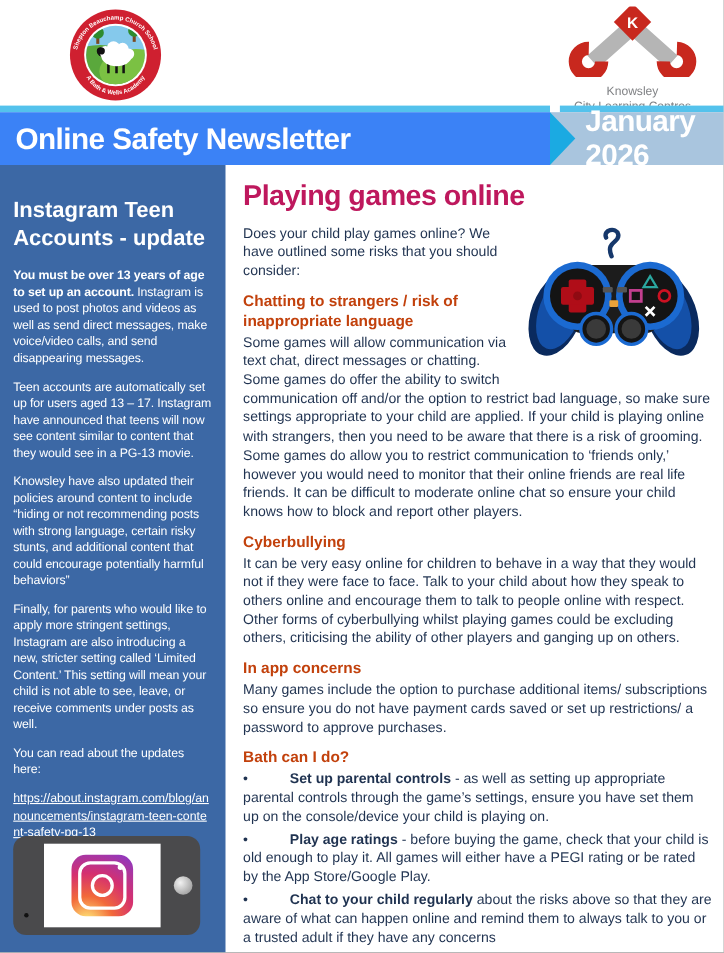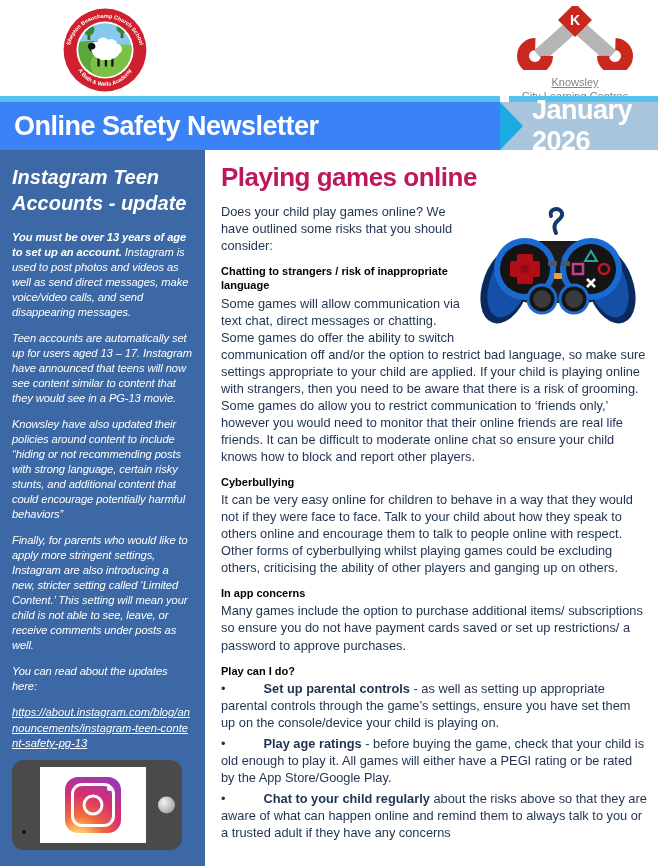--- a/index.html
+++ b/index.html
@@ -7,21 +7,21 @@
   body { display:flex; justify-content:center; }
   .page {
     width:658px; height:866px; background:#ffffff; position:relative;
     font-family:"Liberation Sans", sans-serif; overflow:hidden;
   }
 
   
   .logo-row { height:96px; position:relative; }
   .school-logo { position:absolute; left:52px; top:4px; }
   .clc-logo { position:absolute; left:500px; top:6px; width:150px; text-align:center; }
-  .clc-text { color:#808285; font-size:11px; line-height:1.25; margin-top:2px;text-decoration:underline; }
+  .clc-text { color:#808285; font-size:11px; line-height:1.25; margin-top:2px; }
 
   
   .banner { position:relative; height:54px; }
   .banner-strip { display:flex; height:6px; }
   .banner-strip .s-left { width:500px; background:#54c2ec; }
   .banner-strip .s-gap { width:9px; background:#ffffff; }
   .banner-strip .s-right { flex:1; background:#54c2ec; }
   .banner-bar { display:flex; height:48px; }
   .banner-left {
     width:500px; background:#3b82f6; color:#fff; font-weight:bold; font-size:27px;
@@ -35,22 +35,22 @@
   }
   .banner-right {
     flex:1; background:#a9c5de; color:#fff; font-weight:bold; font-size:27px;
     display:flex; align-items:center; padding-left:32px; letter-spacing:-0.5px;
   }
 
   
   .content { display:flex; height:716px; }
 
   .sidebar {
-    width:205px; background:#3c68a5; color:#ffffff; padding:14px 12px;
-    position:relative; overflow:hidden; flex-shrink:0;font-style:italic;
+    width:205px; background:#3c68a5; color:#ffffff; padding:28px 12px;
+    position:relative; overflow:hidden; flex-shrink:0;
   }
   .sidebar h2 { font-size:20px; line-height:1.3; font-weight:bold; margin-bottom:14px; }
   .sidebar p { font-size:11.2px; line-height:1.34; letter-spacing:-0.1px; margin-bottom:11px; }
   .sidebar .lead { font-weight:bold; }
   .sidebar a.side-link {
     color:#ffffff; font-size:11.2px; line-height:1.4; text-decoration:underline;
     word-break:break-all; display:block;
   }
 
   
@@ -73,21 +73,21 @@
     background:radial-gradient(circle at 25% 110%, #fdda71 6%, #f2693a 32%, #d5306f 60%, #9438ba 92%);
   }
   .ig-frame { position:absolute; left:6px; right:6px; top:6px; bottom:6px; border:3.5px solid #fff; border-radius:11px; }
   .ig-lens { position:absolute; left:50%; top:50%; transform:translate(-50%,-50%); width:21px; height:21px; border:3.5px solid #fff; border-radius:50%; }
   .ig-dot { position:absolute; right:9px; top:9px; width:5px; height:5px; background:#fff; border-radius:50%; }
 
   
   .main { flex:1; padding:12px 10px 0 16px; color:#1f3250; }
   .main h1 { color:#be185d; font-size:26px; font-weight:bold; letter-spacing:-0.5px; margin:0 0 10px 0; }
   .main p.body { font-size:12.8px; line-height:1.33; margin-bottom:8px; }
-  .main h3 { color:#000000; font-size:11px; font-weight:bold; line-height:1.3; margin:10px 0 2px 0; }
+  .main h3 { color:#c2410c; font-size:14px; font-weight:bold; line-height:1.3; margin:10px 0 2px 0; }
   .controller-wrap { float:right; width:180px; height:132px; margin:0 0 4px 6px; }
   .bullet-line { font-size:12.8px; line-height:1.33; margin-bottom:4px; }
   .bullet-dot { display:inline-block; width:38px; }
   .bullet-dot::before { content:""; }
   .b-bold { font-weight:bold; }
 </style>
 </head>
 <body>
 
 <div class="page">
@@ -219,21 +219,21 @@
 
       <h3>Chatting to strangers / risk of inappropriate language</h3>
       <p class="body">Some games will allow communication via text chat, direct messages or chatting. Some games do offer the ability to switch communication off and/or the option to restrict bad language, so make sure settings appropriate to your child are applied. If your child is playing online with strangers, then you need to be aware that there is a risk of grooming. Some games do allow you to restrict communication to ‘friends only,’ however you would need to monitor that their online friends are real life friends. It can be difficult to moderate online chat so ensure your child knows how to block and report other players.</p>
 
       <h3>Cyberbullying</h3>
       <p class="body">It can be very easy online for children to behave in a way that they would not if they were face to face. Talk to your child about how they speak to others online and encourage them to talk to people online with respect. Other forms of cyberbullying whilst playing games could be excluding others, criticising the ability of other players and ganging up on others.</p>
 
       <h3>In app concerns</h3>
       <p class="body">Many games include the option to purchase additional items/ subscriptions so ensure you do not have payment cards saved or set up restrictions/ a password to approve purchases.</p>
 
-      <h3>Play can I do?</h3>
+      <h3>Bath can I do?</h3>
 
       <p class="bullet-line"><span>•</span><span class="bullet-dot"></span><span class="b-bold">Set up parental controls</span><span> - as well as setting up appropriate parental controls through the game’s settings, ensure you have set them up on the console/device your child is playing on.</span></p>
 
       <p class="bullet-line"><span>•</span><span class="bullet-dot"></span><span class="b-bold">Play age ratings</span><span> - before buying the game, check that your child is old enough to play it. All games will either have a PEGI rating or be rated by the App Store/Google Play.</span></p>
 
       <p class="bullet-line"><span>•</span><span class="bullet-dot"></span><span class="b-bold">Chat to your child regularly</span><span> about the risks above so that they are aware of what can happen online and remind them to always talk to you or a trusted adult if they have any concerns</span></p>
 
     </main>
   </div>
 </div>

